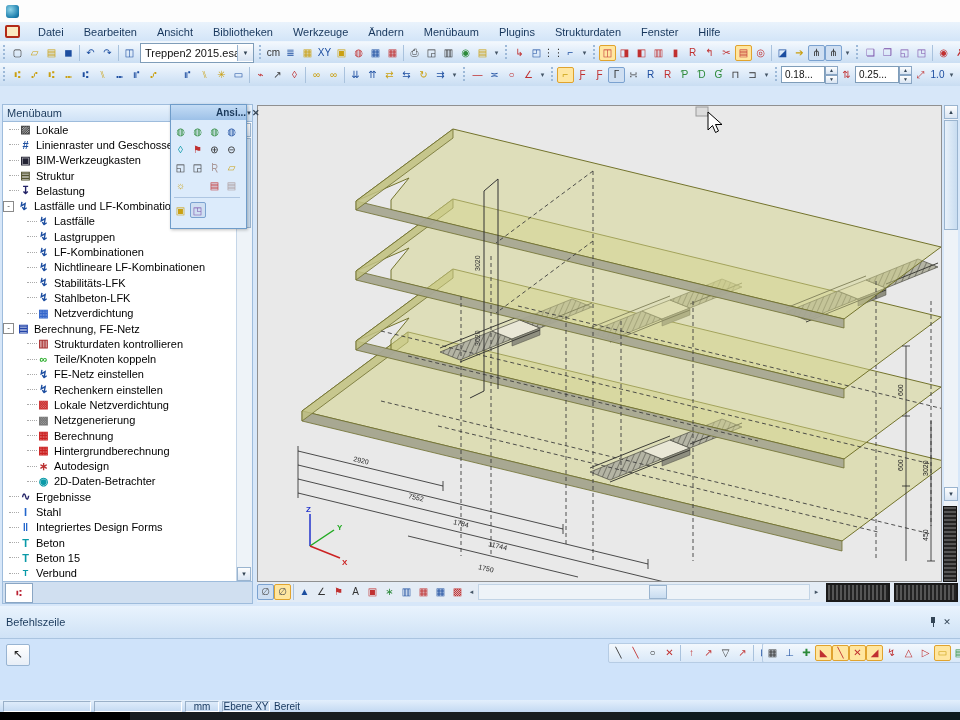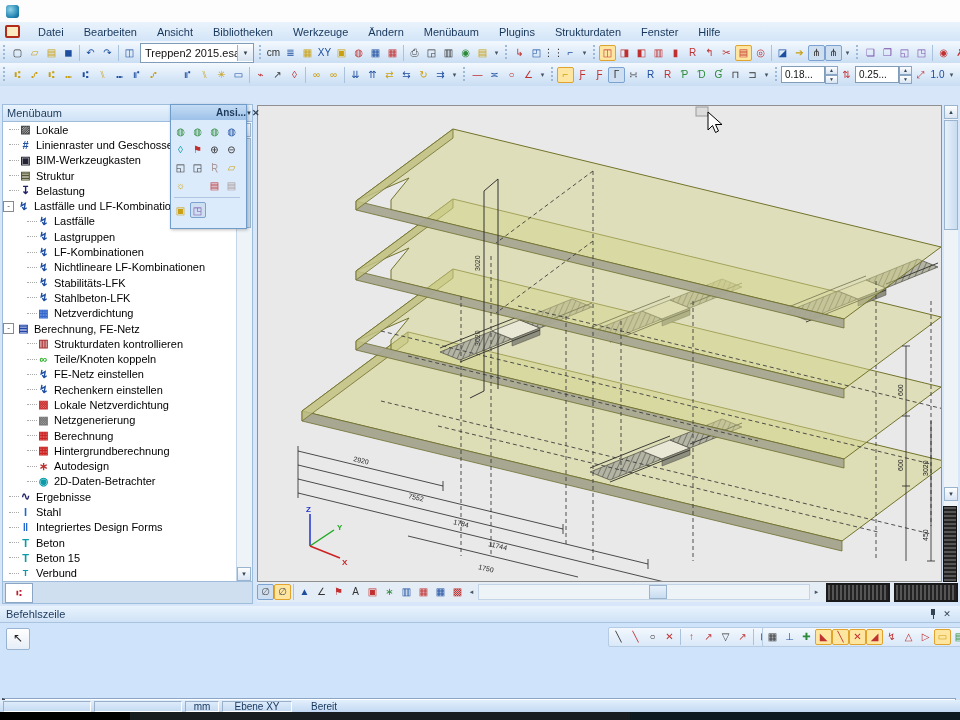--- a/index.html
+++ b/index.html
@@ -97,21 +97,21 @@
   .ahead .ptitle{flex:1;margin-left:42px;}
   .ahead .achev{font-size:6px;color:#234;width:10px;}
   .agrid{padding:2px 1px;display:flex;flex-wrap:wrap;}
   .ai{width:16px;height:16px;flex:0 0 16px;margin:1px 0.5px;display:flex;align-items:center;
       justify-content:center;font-size:10px;border:1px solid transparent;box-sizing:border-box;border-radius:2px;}
   .ai.pG{background:#cfdff2;border-color:#7ba2d0;}
   .adiv{height:1px;background:#aec6e2;margin:1px 3px;width:66px;}
   
   #cmdpanel{position:absolute;left:0;top:606px;width:960px;height:94px;background:#cfe3fa;}
   .cmdhead{height:16px;background:linear-gradient(#e9f3fd,#cfe2f6);border-bottom:1px solid #aac4e0;
-           display:flex;align-items:center;font-size:11px;color:#1b3a5c;padding:0 6px;}
+           display:flex;align-items:center;font-size:11px;color:#1b3a5c;padding:8px 6px;}
   .cmdhead .ptitle{flex:1;}
   .cmdbody{position:relative;height:58px;}
   .selbtn{position:absolute;left:6px;top:5px;width:22px;height:20px;background:linear-gradient(#fff,#e7eef7);
           border:1px solid #98b4d2;border-radius:2px;font-size:12px;color:#222;text-align:center;line-height:19px;}
   .snapbar{position:absolute;top:4px;display:flex;align-items:center;background:linear-gradient(#f3f8fd,#d9e8f8);
            border:1px solid #b6cce4;border-radius:2px;padding:1px;}
   #snapA{left:608px;} #snapB{left:762px;}
   .cmdinput{position:absolute;left:2px;top:75px;width:954px;height:17px;background:#fff;
             border:1px solid #8aa6c4;border-left:3px solid #445;box-sizing:border-box;
             font-size:11px;color:#000;line-height:15px;padding-left:4px;}
@@ -671,22 +671,22 @@
         <div class="t cG">▤</div>
       </div>
       <div class="cmdinput">Befehl &gt;</div>
     </div>
   </div>
 
   <div class="statusbar">
     <div class="scell" style="width:88px"></div>
     <div class="scell" style="width:88px"></div>
     <div class="scell" style="width:34px">mm</div>
-    <div class="scell" style="width:70px">Ebene XY</div>
-    <div style="margin-left:19px">Bereit</div>
+    <div class="scell" style="width:48px">Ebene XY</div>
+    <div style="margin-left:4px">Bereit</div>
   </div>
 
   <div class="bottomstrip">
     <div class="b1"></div>
       <div class="b2"></div>
   </div>
 
 </div>
 
 </body></html>

